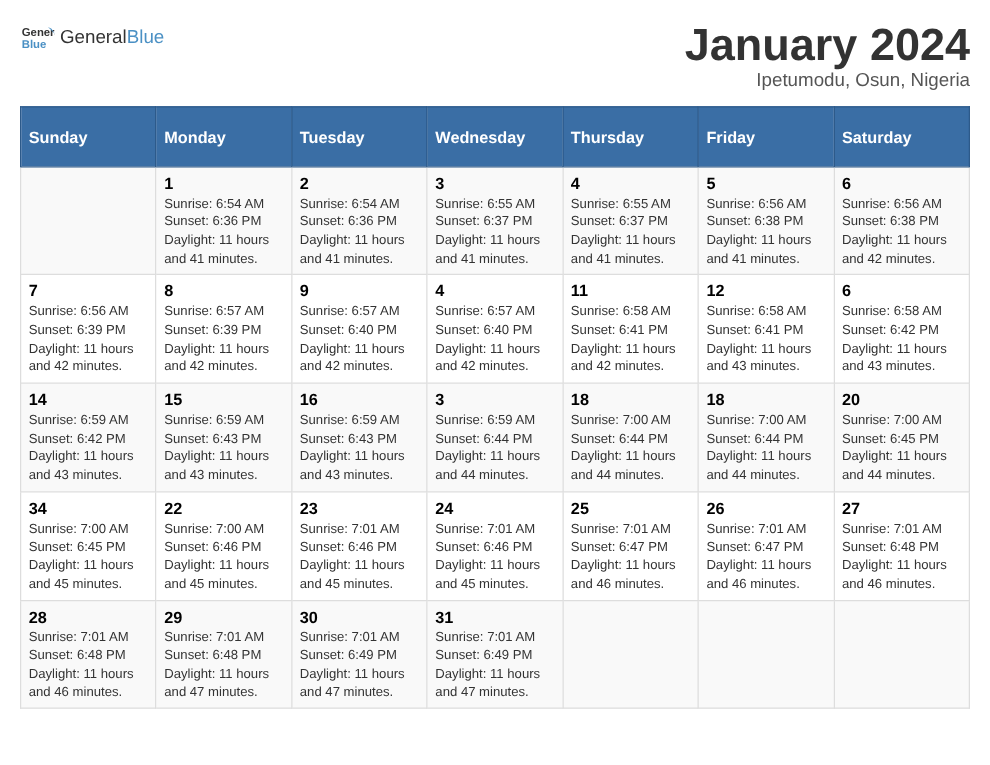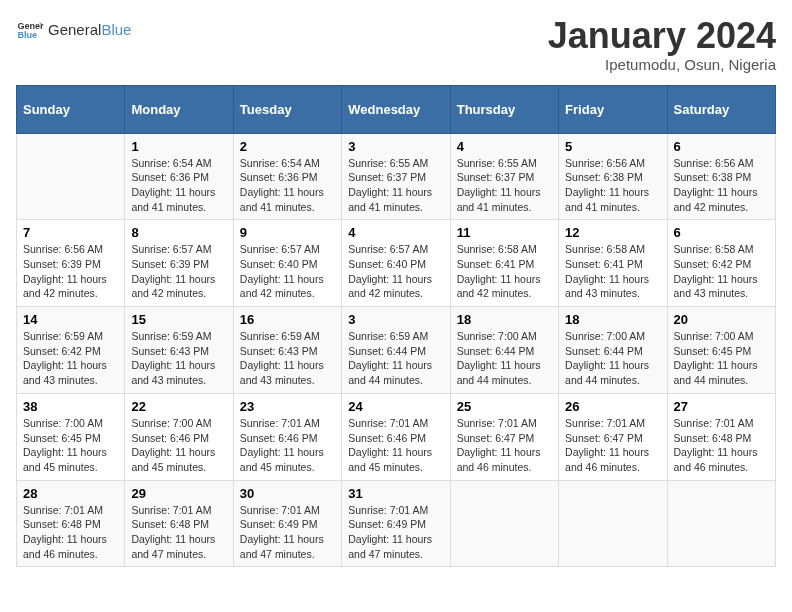--- a/index.html
+++ b/index.html
@@ -197,21 +197,21 @@
           <span class="day-num">18</span>
           <div class="day-info">Sunrise: 7:00 AM<br>Sunset: 6:44 PM<br>Daylight: 11 hours and 44 minutes.</div>
         </td>
         <td>
           <span class="day-num">20</span>
           <div class="day-info">Sunrise: 7:00 AM<br>Sunset: 6:45 PM<br>Daylight: 11 hours and 44 minutes.</div>
         </td>
       </tr>
       <tr>
         <td>
-          <span class="day-num">38</span>
+          <span class="day-num">34</span>
           <div class="day-info">Sunrise: 7:00 AM<br>Sunset: 6:45 PM<br>Daylight: 11 hours and 45 minutes.</div>
         </td>
         <td>
           <span class="day-num">22</span>
           <div class="day-info">Sunrise: 7:00 AM<br>Sunset: 6:46 PM<br>Daylight: 11 hours and 45 minutes.</div>
         </td>
         <td>
           <span class="day-num">23</span>
           <div class="day-info">Sunrise: 7:01 AM<br>Sunset: 6:46 PM<br>Daylight: 11 hours and 45 minutes.</div>
         </td>

